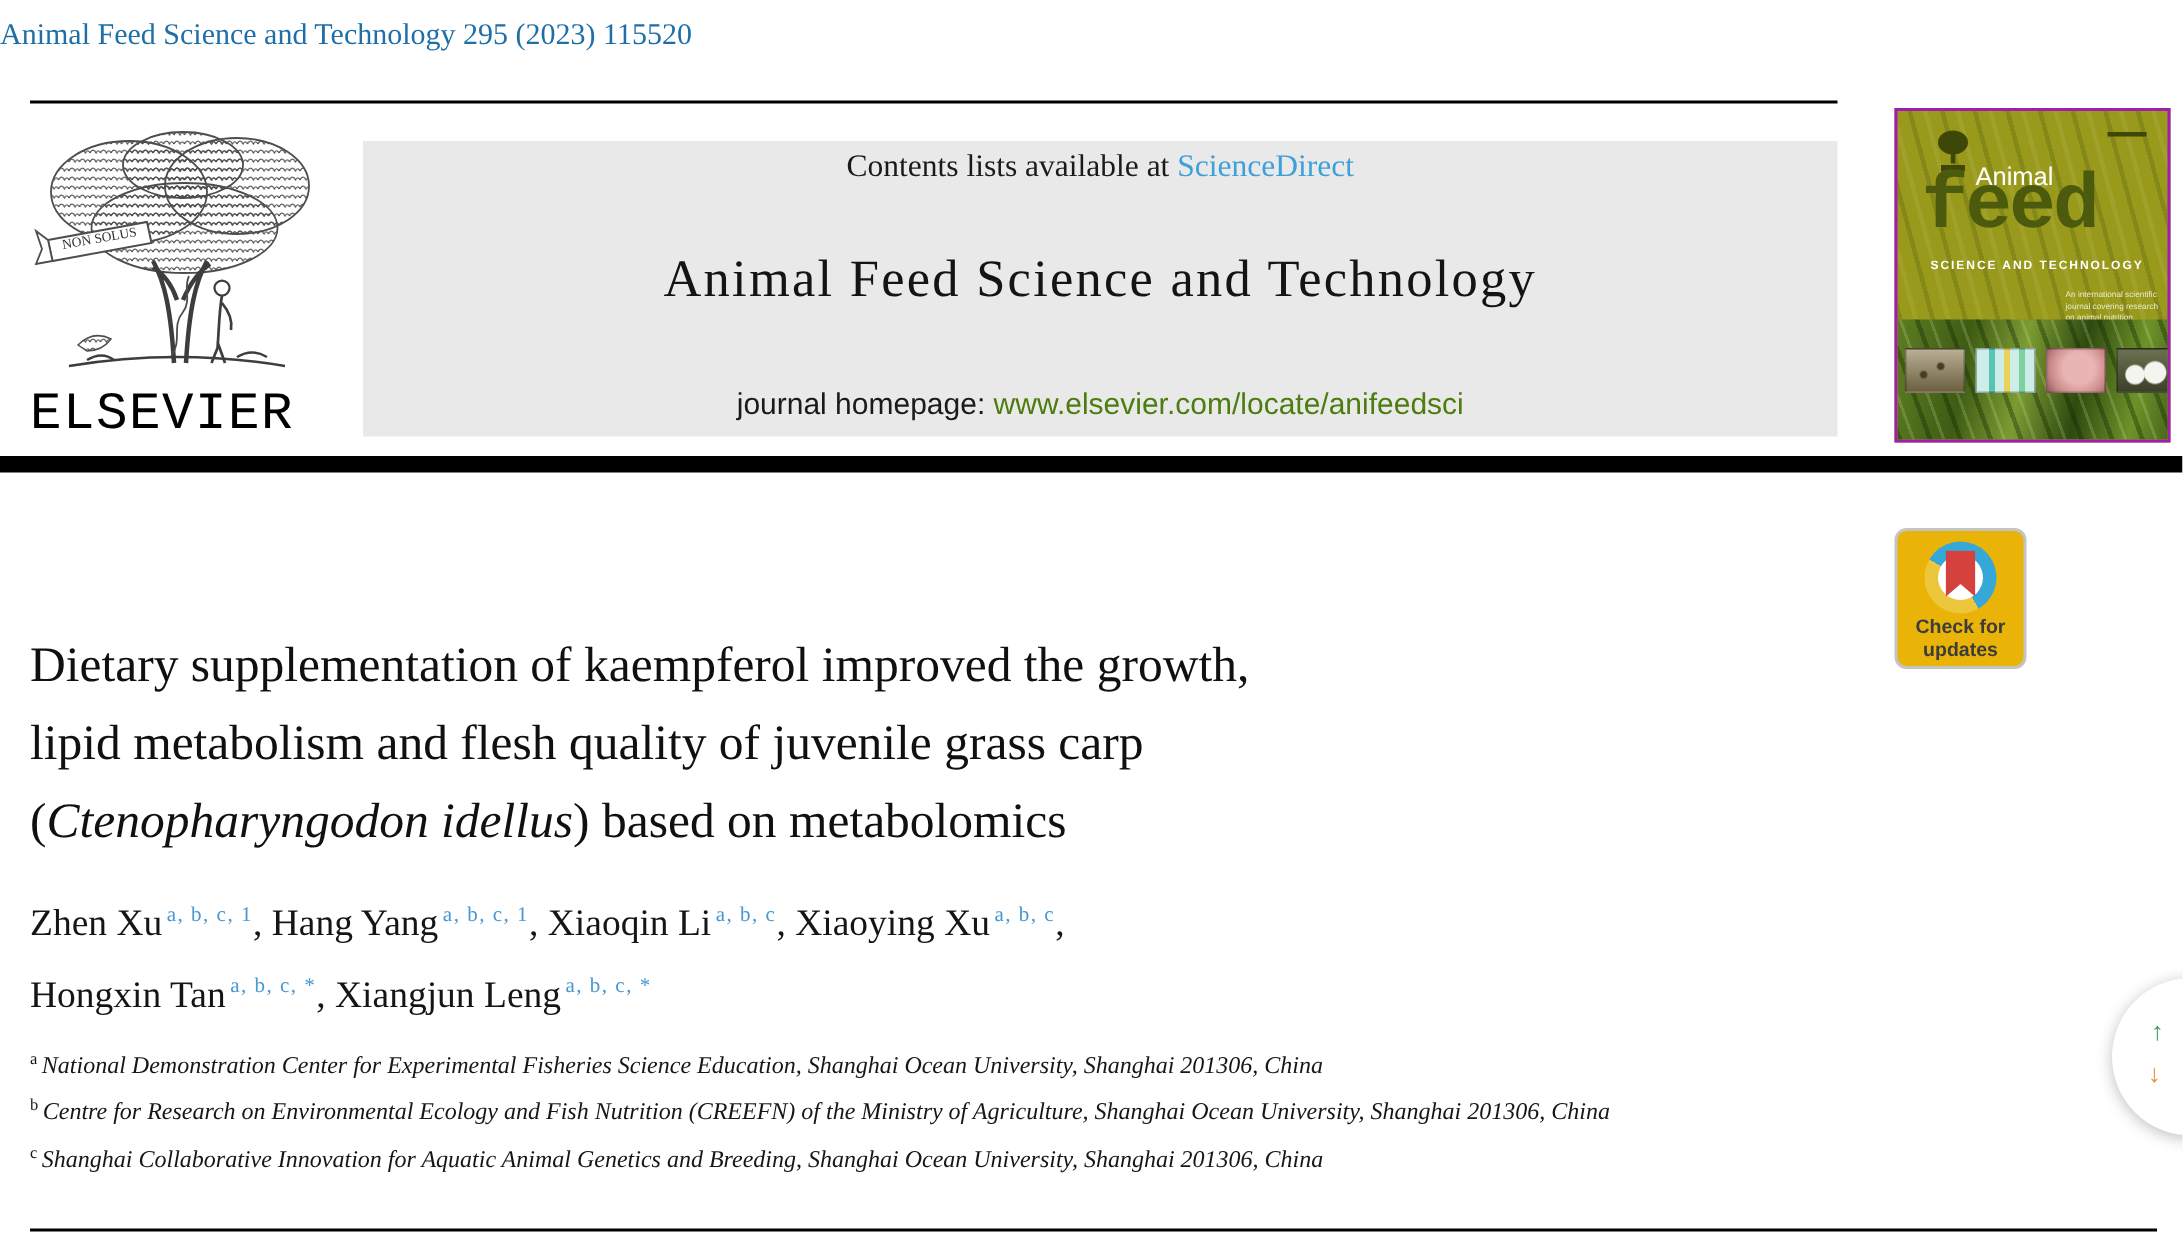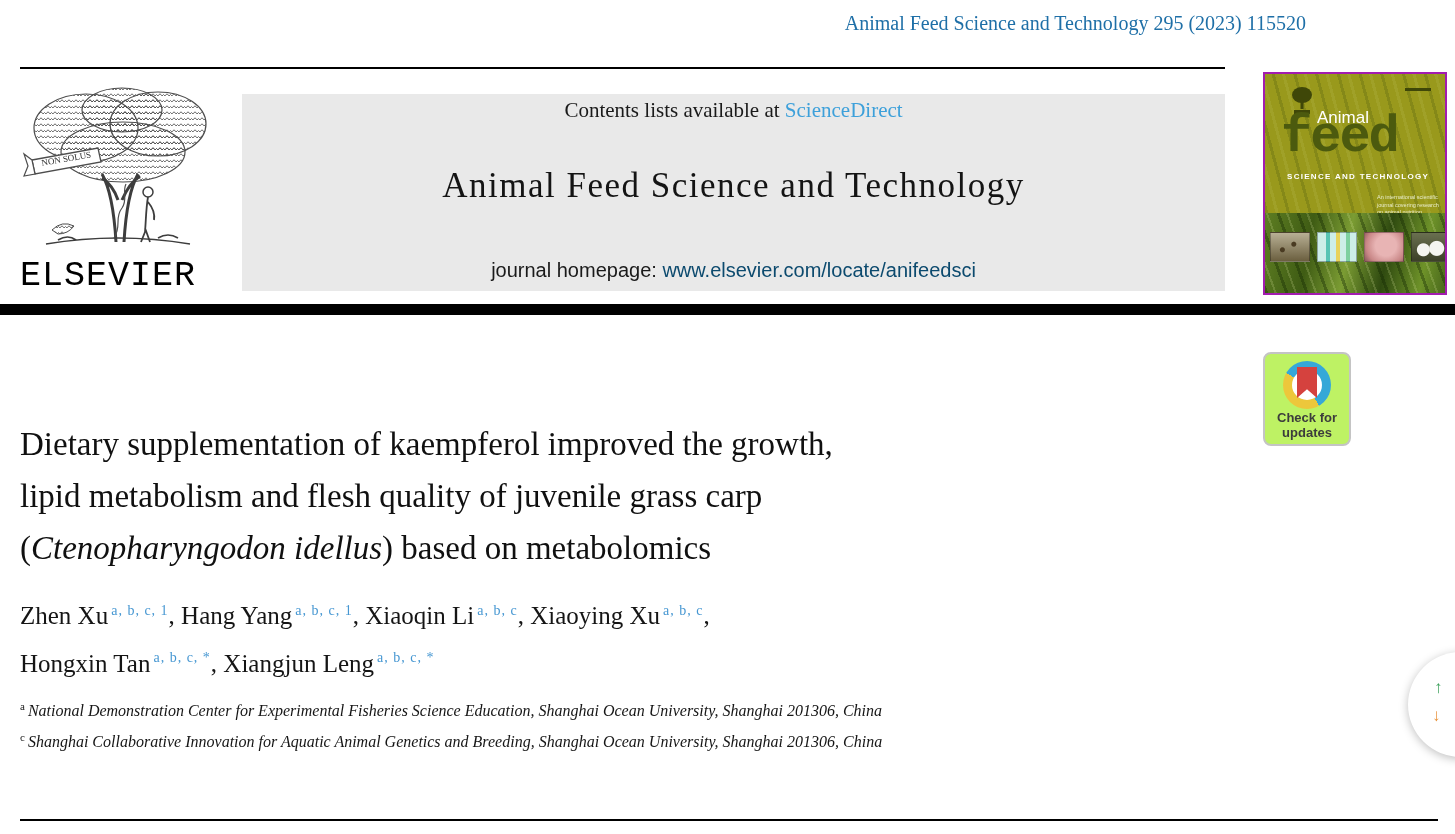--- a/index.html
+++ b/index.html
@@ -2,21 +2,21 @@
 <html><head>
 <meta charset="utf-8">
 <style>
   * { margin:0; padding:0; box-sizing:border-box; }
   html,body { width:1455px; height:834px; background:#fff; overflow:hidden; }
   body { position:relative; font-family:"Liberation Serif", serif; color:#111; }
 
   
   .journal-ref {
     position:absolute; top:12px; left:0; width:1306px;
-    text-align:right; font-size:20px; color:#1e6fa7;
+    text-align:left; font-size:20px; color:#1e6fa7;
     font-family:"Liberation Serif", serif;
   }
 
   
   .rule-top    { position:absolute; top:67px;  left:20px; width:1205px; height:2px;  background:#000; }
   .bar-thick   { position:absolute; top:304px; left:0;    width:1455px; height:11px; background:#000; }
   .rule-bottom { position:absolute; top:819px; left:20px; width:1418px; height:2px;  background:#000; }
 
   
   .elsevier-logo { position:absolute; top:80px; left:18px; width:214px; height:218px; }
@@ -38,21 +38,21 @@
   }
   .banner .contents-line a { color:#3da0da; text-decoration:none; }
   .banner .banner-title {
     position:absolute; top:72px; left:0; width:100%;
     font-size:35px; color:#141414; letter-spacing:1.5px;
   }
   .banner .homepage-line {
     position:absolute; top:165px; left:0; width:100%;
     font-family:"Liberation Sans", sans-serif; font-size:20px; color:#1a1a1a;
   }
-  .banner .homepage-line a { color:#0c4a6e; text-decoration:none; }
+  .banner .homepage-line a { color:#4d7c0f; text-decoration:none; }
 
   
   .cover {
     position:absolute; left:1263px; top:72px; width:184px; height:223px;
     background:#99991c; border:2px solid #a21caf; overflow:hidden;
   }
   .cover::before { 
     content:""; position:absolute; inset:0;
     background:repeating-linear-gradient(75deg, rgba(40,60,5,.18) 0 3px, transparent 3px 10px, rgba(220,230,150,.10) 10px 13px, transparent 13px 21px);
   }
@@ -71,21 +71,21 @@
   .cover-photos { position:absolute; left:5px; top:158px; display:flex; gap:7px; }
   .cover-photo { width:40px; height:30px; border:1px solid rgba(0,0,0,.3); }
   .photo-cattle { background: radial-gradient(circle at 30% 60%, #4a3b22 0 2px, transparent 3px), radial-gradient(circle at 60% 40%, #4a3b22 0 2px, transparent 3px), linear-gradient(#b8b095,#6b5f3f); }
   .photo-tubes  { background: linear-gradient(90deg,#cdeee8 0 8px,#58c4b4 8px 12px,#cdeee8 12px 18px,#e8d25a 18px 22px,#cdeee8 22px 28px,#7ed0a0 28px 32px,#cdeee8 32px); }
   .photo-pig    { background: radial-gradient(circle at 55% 45%, #e8b4b4 0 40%, #c98787 75%, #8a5a5a); }
   .photo-hens   { background: radial-gradient(circle at 30% 60%, #f5f5f0 0 6px, transparent 7px), radial-gradient(circle at 65% 55%, #f5f5f0 0 7px, transparent 8px), linear-gradient(#6a7050,#3c4028); }
 
   
   .update-badge {
     position:absolute; left:1263px; top:352px; width:88px; height:94px;
-    background:#bef264; border:2px solid #c4c4c4; border-radius:8px;
+    background:#eab308; border:2px solid #c4c4c4; border-radius:8px;
     text-align:center; cursor:pointer;
   }
   .update-ring {
     position:relative; width:48px; height:48px; border-radius:50%;
     margin:7px auto 2px auto;
     background:conic-gradient(from 150deg, #edc73b 0 150deg, #35a8d8 150deg 360deg);
   }
   .update-ring::before {
     content:""; position:absolute; left:9px; top:9px; width:30px; height:30px;
     border-radius:50%; background:#fff;
@@ -221,20 +221,21 @@
   <div>
     <span class="author"><span>Zhen Xu</span><sup>a, b, c, 1</sup><span>, </span></span><span class="author"><span>Hang Yang</span><sup>a, b, c, 1</sup><span>, </span></span><span class="author"><span>Xiaoqin Li</span><sup>a, b, c</sup><span>, </span></span><span class="author"><span>Xiaoying Xu</span><sup>a, b, c</sup><span>,</span></span>
   </div>
   <div>
     <span class="author"><span>Hongxin Tan</span><sup>a, b, c, *</sup><span>, </span></span><span class="author"><span>Xiangjun Leng</span><sup>a, b, c, *</sup><span></span></span>
   </div>
 </div>
 
 <div class="affiliations">
   <div class="affiliation"><sup>a</sup><span>National Demonstration Center for Experimental Fisheries Science Education, Shanghai Ocean University, Shanghai 201306, China</span></div>
+  <div class="affiliation"><sup>b</sup><span>Centre for Research on Environmental Ecology and Fish Nutrition (CREEFN) of the Ministry of Agriculture, Shanghai Ocean University, Shanghai 201306, China</span></div>
   <div class="affiliation"><sup>c</sup><span>Shanghai Collaborative Innovation for Aquatic Animal Genetics and Breeding, Shanghai Ocean University, Shanghai 201306, China</span></div>
 </div>
 
 <div class="rule-bottom"></div>
 
 <div class="scroll-widget">
   <span class="arrow arrow-up">↑</span>
   <span class="arrow arrow-down">↓</span>
 </div>
 

